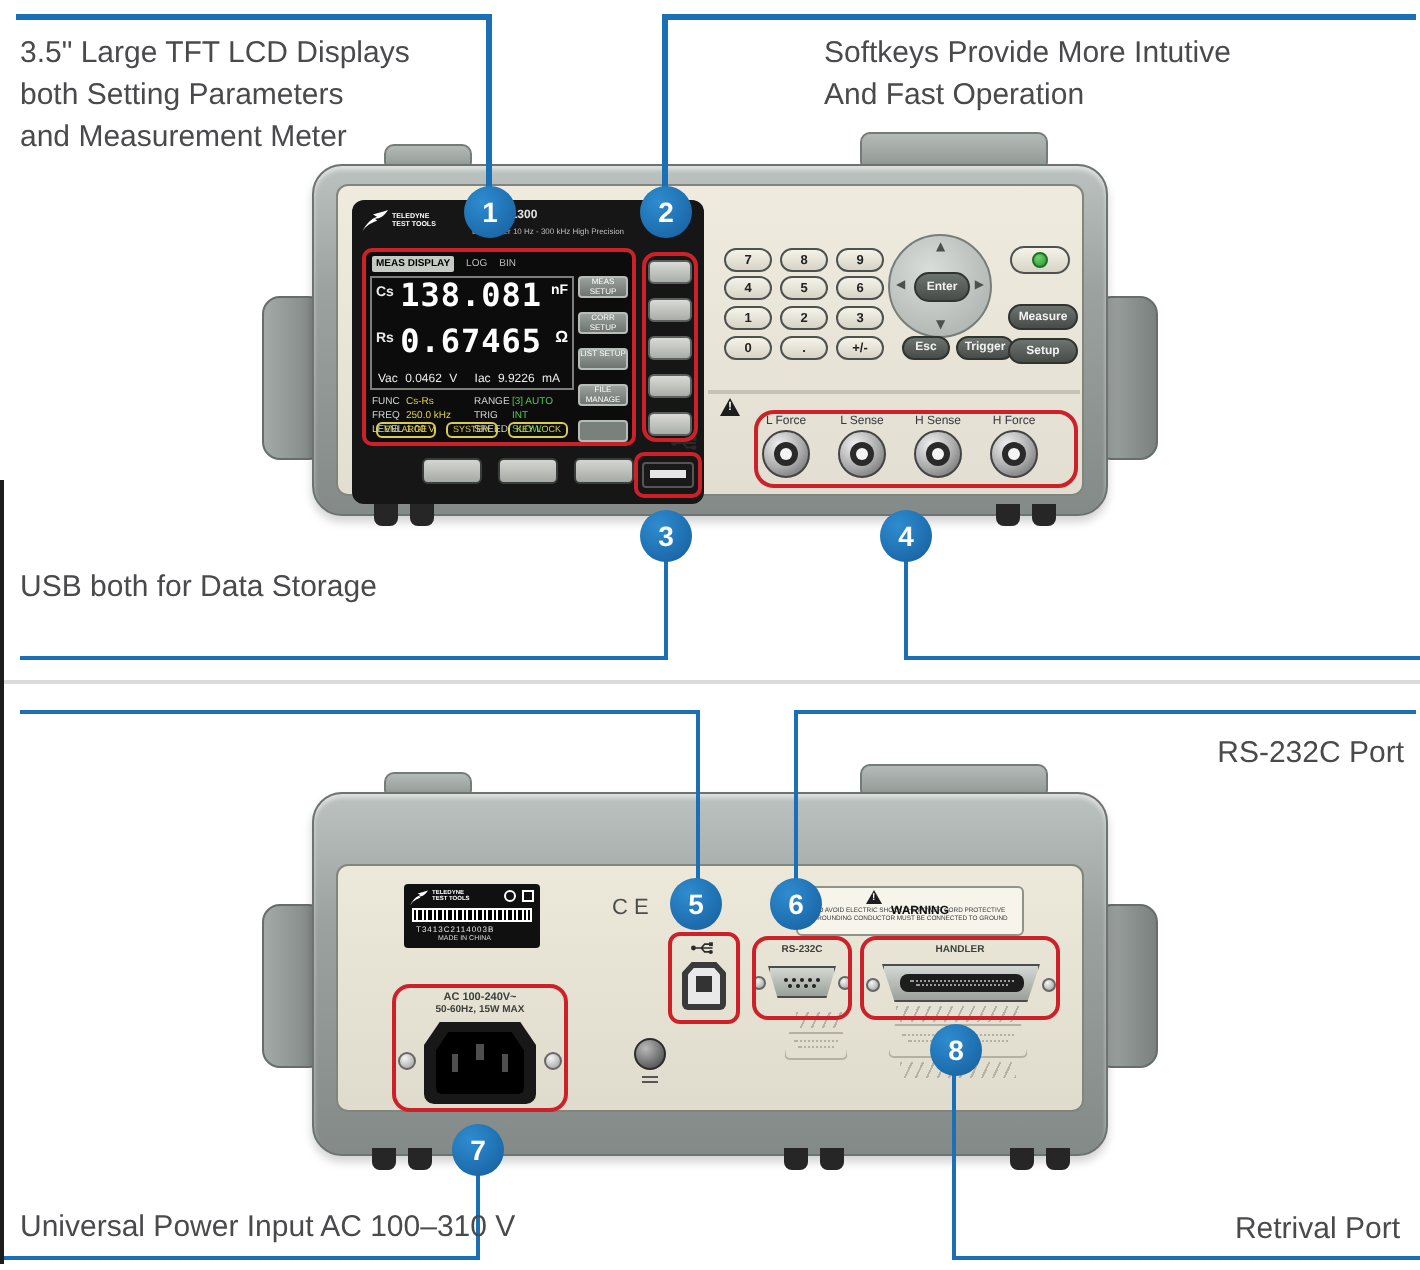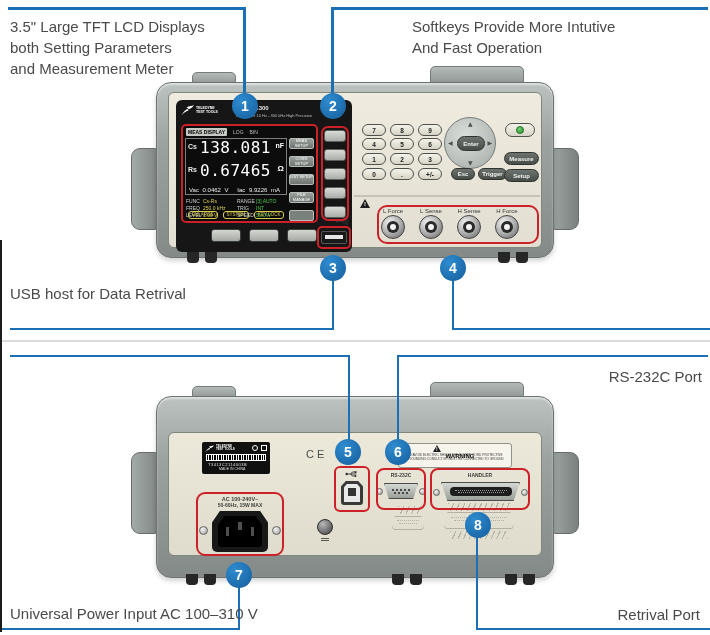--- a/index.html
+++ b/index.html
@@ -33,21 +33,21 @@
   .bnc i{position:absolute;left:5px;top:5px;width:12px;height:12px;border-radius:50%;background:#2a2a2a;display:block}
   .bnc i b{position:absolute;left:2.5px;top:2.5px;width:6px;height:6px;border-radius:50%;background:#f4f4f4;display:block}
   .bnc-label{position:absolute;font-size:6px;color:#33373a;width:40px;text-align:center}
   .lcd{position:absolute;left:181px;top:124px;width:137px;height:99px;background:#0c0c0c;
     border:2px solid #cc2128;border-radius:5px;z-index:3}
   .lcd-tabs{position:absolute;left:3px;top:2px;display:flex;gap:6px;align-items:center}
   .lcd-tab-a{background:#c6cac4;color:#000;font-size:5px;font-weight:bold;padding:1px 2px;border-radius:1px}
   .lcd-tab{color:#b9bdb9;font-size:5px}
   .lcd-main{position:absolute;left:2px;top:12px;width:102px;height:57px;border:1px solid #7d7d7d}
   .lcd-lab{position:absolute;font-size:7px;font-weight:bold;color:#e9e9e9}
-  .lcd-big{position:absolute;font-family:"DejaVu Sans Mono",monospace;font-size:16px;font-weight:normal;color:#fff;letter-spacing:.5px}
+  .lcd-big{position:absolute;font-family:"DejaVu Sans Mono",monospace;font-size:16px;font-weight:bold;color:#fff;letter-spacing:.5px}
   .lcd-unit{position:absolute;font-size:7px;font-weight:bold;color:#fff}
   .lcd-mon{position:absolute;left:3px;right:2px;bottom:1px;display:flex;justify-content:space-between;font-size:6px;color:#eceCec}
   .lcd-mon span{margin-right:2px}
   .lcd-row{position:absolute;left:3px;font-size:5px;white-space:nowrap}
   .lcd-row .l{display:inline-block;color:#ced2ce}
   .lcd-row .vy{display:inline-block;color:#ddd04f}
   .lcd-row .vg{display:inline-block;color:#4ec94e}
   .lcd-pills{position:absolute;left:5px;bottom:2px;display:flex;gap:5px}
   .lcd-pill{font-size:4.5px;color:#d9cc4f;border:1px solid #d9cc4f;border-radius:3px;padding:1px 3px;line-height:1}
   .lcd-soft{position:absolute;right:2px;top:12px;width:25px}
@@ -249,21 +249,21 @@
   <div class="callout" style="left:320px;top:255px">
       <span>3</span>
     </div>
   <div class="bline" style="left:452px;top:276px;width:2px;height:54px"></div>
   <div class="bline" style="left:452px;top:328px;width:258px;height:2px"></div>
   <div class="callout" style="left:440px;top:255px">
       <span>4</span>
     </div>
 
   <div class="ann" style="left:10px;top:283px">
-    <div>USB host for Data Retrival</div>
+    <div>USB both for Data Storage</div>
   </div>
 
   <div class="abs" style="left:0;top:340px;width:710px;height:2px;background:#dbdbd9"></div>
 
   <div class="bline" style="left:10px;top:355px;width:340px;height:2px"></div>
   <div class="bline" style="left:348px;top:355px;width:2px;height:85px"></div>
   <div class="bline" style="left:397px;top:355px;width:311px;height:2px"></div>
   <div class="bline" style="left:397px;top:355px;width:2px;height:85px"></div>
   <div class="ann right" style="right:8px;top:366px">RS-232C Port</div>
 

